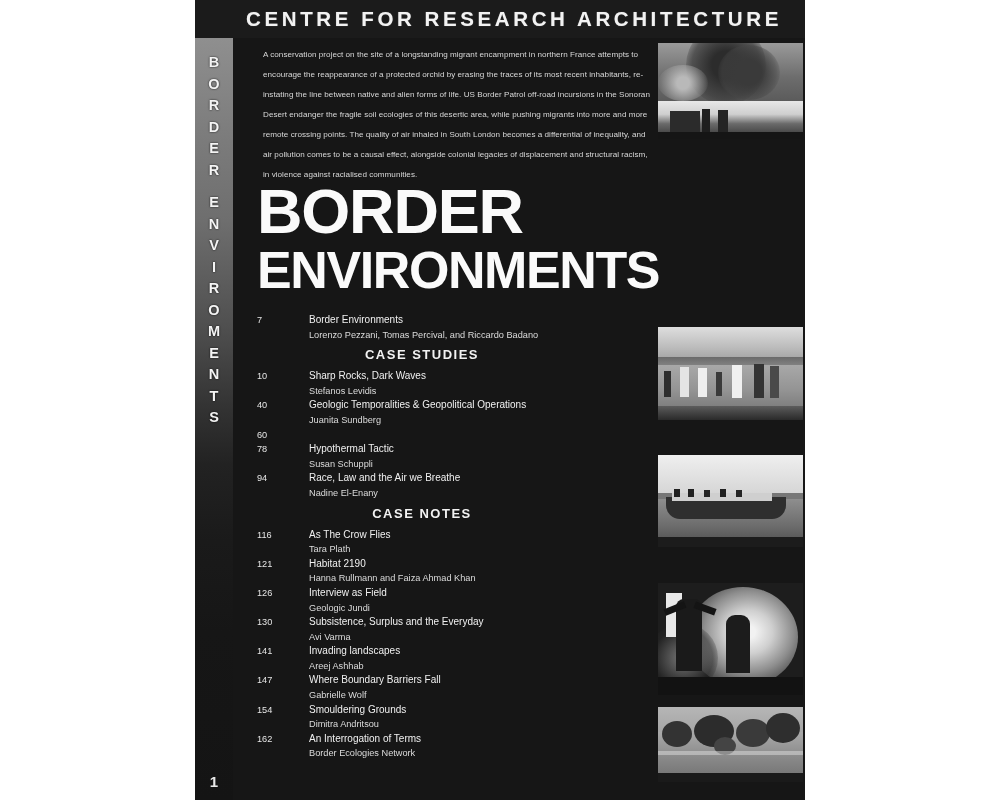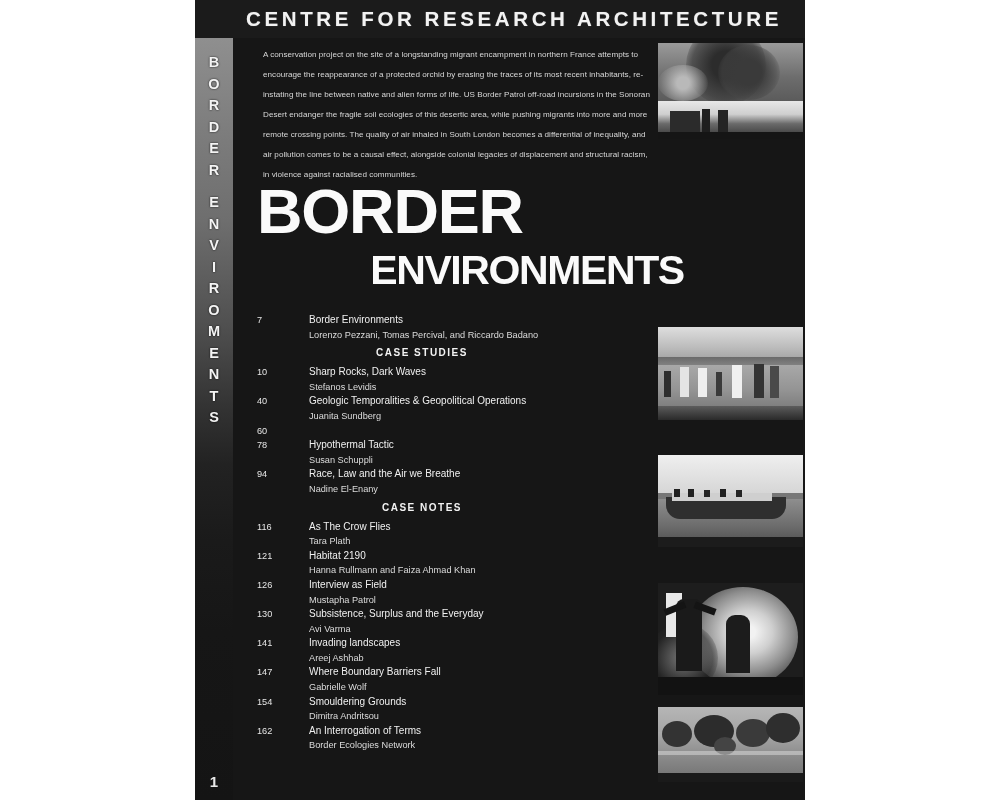--- a/index.html
+++ b/index.html
@@ -102,21 +102,21 @@
     width: 540px;
   }
   .title .line {
     color: #fafafa;
     font-weight: bold;
     font-size: 63px;
     line-height: 59px;
     letter-spacing: -1.2px;
     white-space: nowrap;
   }
-  .title .line2 { font-size: 41px; letter-spacing: -1.4px; text-align: center; }
+  .title .line2 { font-size: 52px; letter-spacing: -1.4px; }
 
   
   .toc {
     position: absolute;
     left: 62px;
     top: 313px;
     width: 420px;
   }
   .toc-entry { display: flex; margin-bottom: 0px; }
   .toc-page {
@@ -132,21 +132,21 @@
     font-size: 10px;
     line-height: 14.6px;
   }
   .toc-author {
     color: #dcdcdc;
     font-size: 9.2px;
     line-height: 14.6px;
   }
   .section-head {
     color: #f2f2f2;
-    font-size: 10px;
+    font-size: 13px;
     font-weight: bold;
     letter-spacing: 1.5px;
     text-align: center;
     width: 330px;
     margin: 5px 0 7px 0;
   }
 
   
   .photo {
     position: absolute;
@@ -258,21 +258,21 @@
           <div class="toc-page">121</div>
           <div class="toc-body">
             <div class="toc-title">Habitat 2190</div>
             <div class="toc-author">Hanna Rullmann and Faiza Ahmad Khan</div>
           </div>
         </div>
         <div class="toc-entry">
           <div class="toc-page">126</div>
           <div class="toc-body">
             <div class="toc-title">Interview as Field</div>
-            <div class="toc-author">Mustapha Patrol</div>
+            <div class="toc-author">Geologic Jundi</div>
           </div>
         </div>
         <div class="toc-entry">
           <div class="toc-page">130</div>
           <div class="toc-body">
             <div class="toc-title">Subsistence, Surplus and the Everyday</div>
             <div class="toc-author">Avi Varma</div>
           </div>
         </div>
         <div class="toc-entry">

